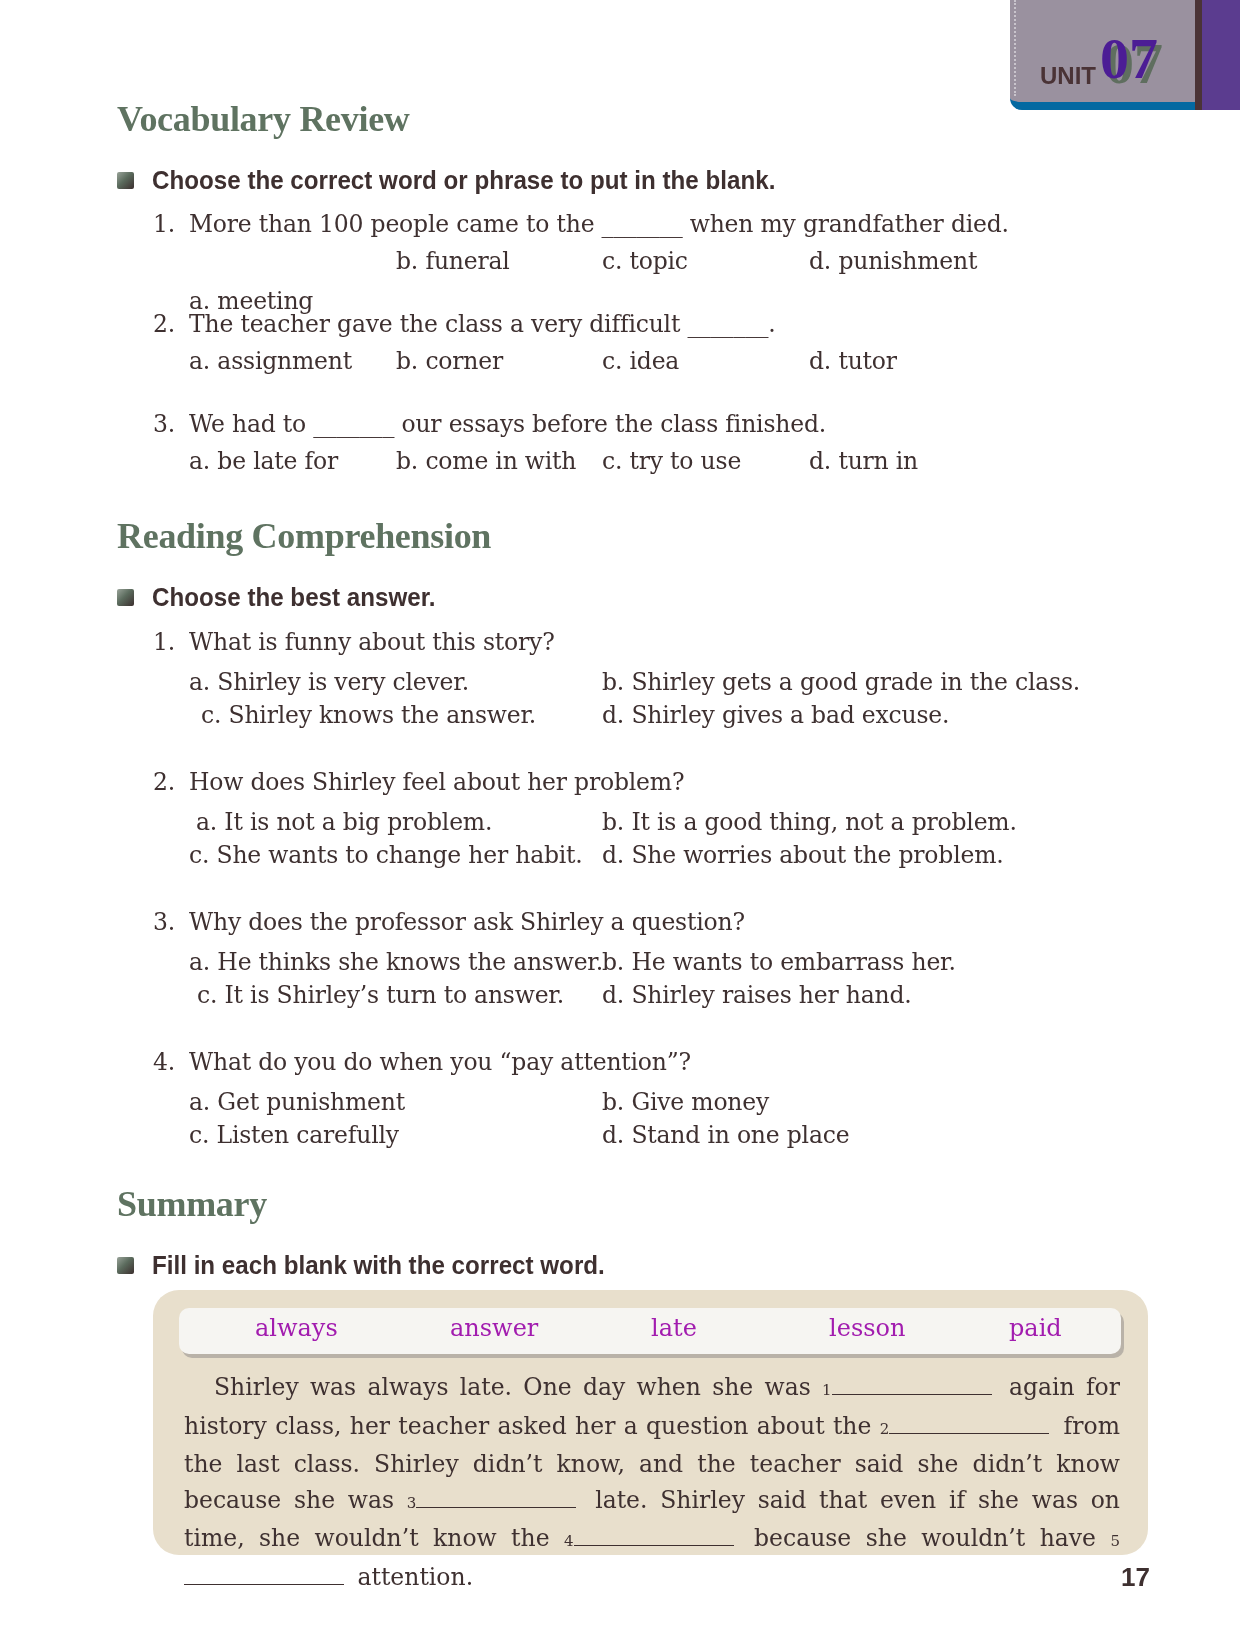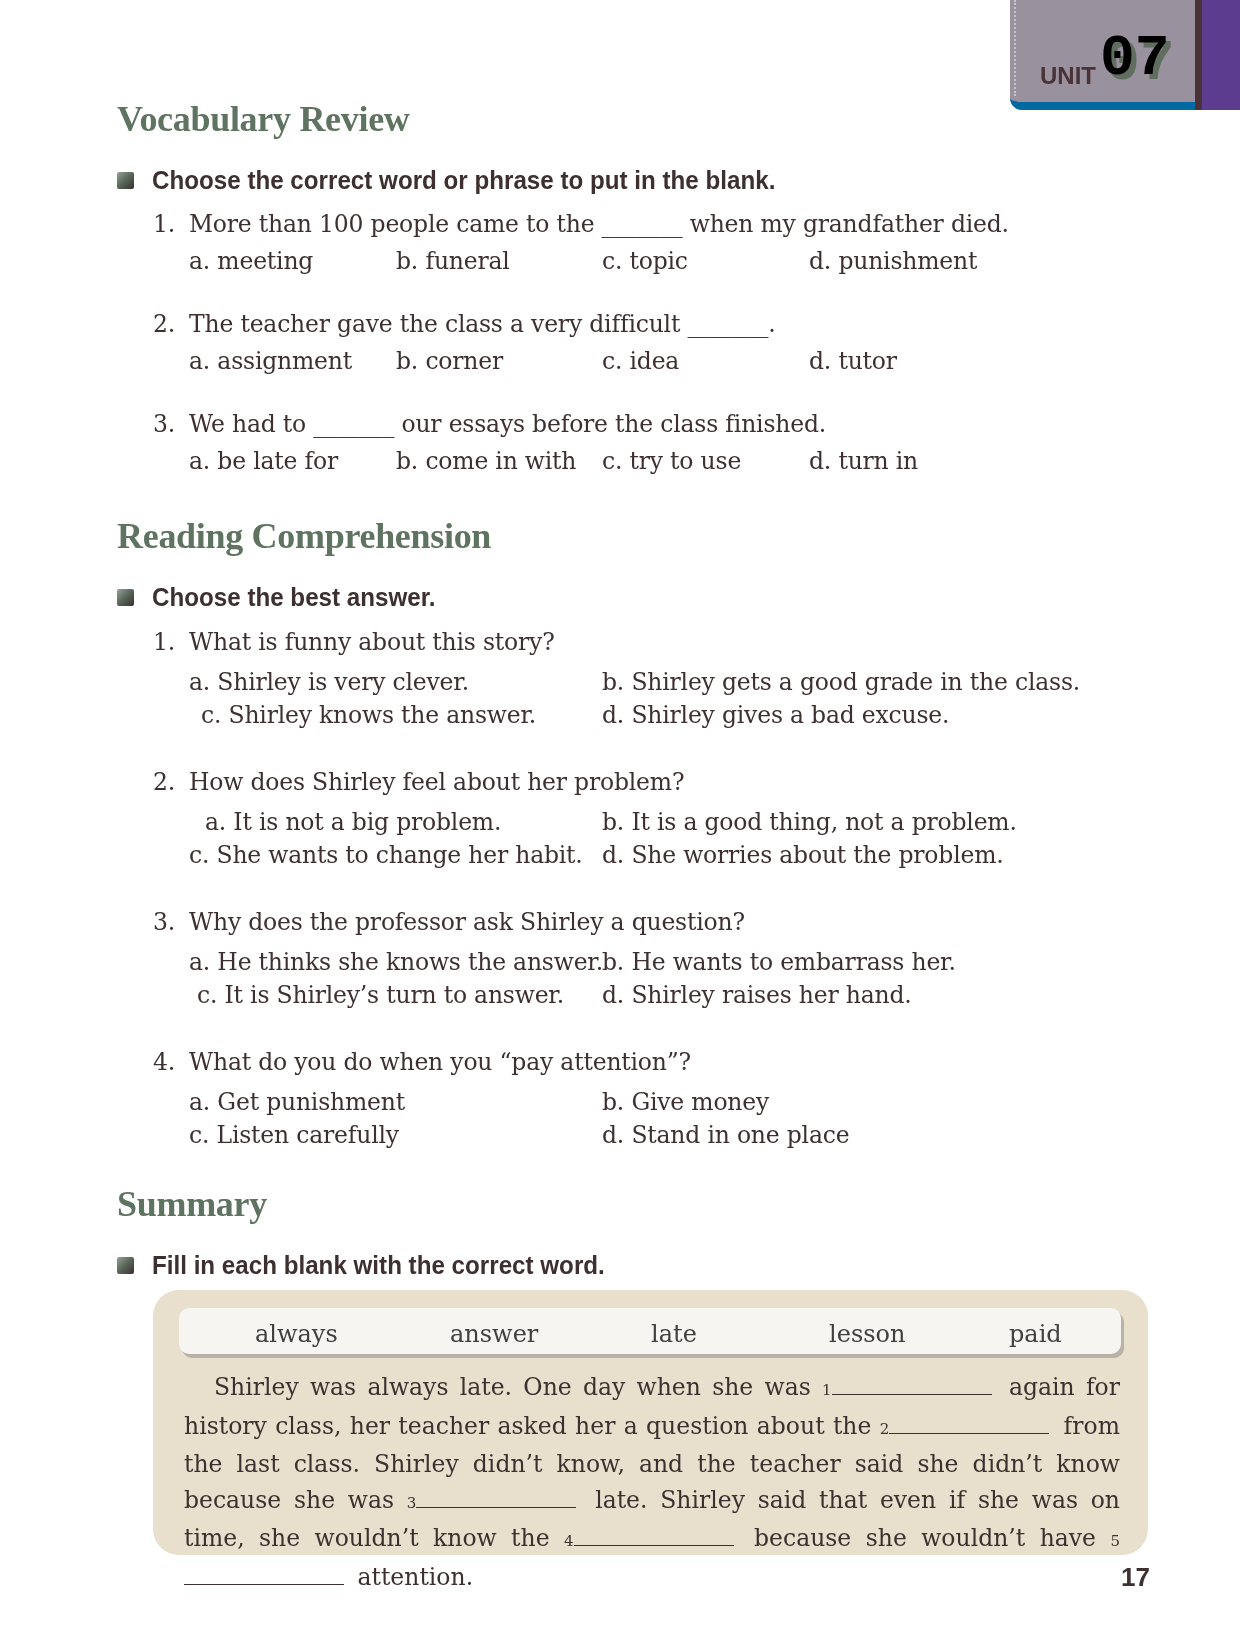--- a/index.html
+++ b/index.html
@@ -5,43 +5,43 @@
   html, body { margin:0; padding:0; }
   body { width:1240px; height:1642px; background:#ffffff; position:relative; overflow:hidden;
          font-family:"DejaVu Serif","Liberation Serif",serif; color:#3e3030; }
 
   
   .unit-tab { position:absolute; left:1010px; top:0; width:190px; height:110px; background:#9a919f;
               border-bottom-left-radius:12px; border-bottom:8px solid #0369a1; box-sizing:border-box; }
   .unit-tab .dots { position:absolute; left:4px; top:0; bottom:6px; width:2px; border-left:2px dotted #c9c4cc; }
   .unit-label { position:absolute; left:30px; top:62px; font-family:"Liberation Sans",sans-serif; font-weight:bold;
                 font-size:24px; color:#4a3336; letter-spacing:0px; }
-  .unit-num { position:absolute; left:90px; top:30px; font-family:Liberation Mono, monospace; font-weight:bold;
-              font-size:58px; color:#000000; text-shadow:5px 5px 0 #5f6e5f; line-height:1; }
+  .unit-num { position:absolute; left:90px; top:30px; font-family:Liberation Serif, serif; font-weight:bold;
+              font-size:58px; color:#4c1d95; text-shadow:5px 5px 0 #5f6e5f; line-height:1; }
   .unit-sep { position:absolute; left:1195px; top:0; width:7px; height:110px; background:#4a3336; }
   .unit-bar { position:absolute; left:1202px; top:0; width:38px; height:110px; background:#5b3c8f; }
 
   h2.section { position:absolute; left:117px; margin:0; font-family:"Liberation Serif",serif; font-weight:bold;
                font-size:36px; color:#5f7361; letter-spacing:-0.3px; }
   .instr { position:absolute; left:117px; display:flex; align-items:center; }
   .instr .bullet { width:17px; height:17px; margin-right:18px; border-radius:2px;
                    background:linear-gradient(135deg,#9aa49a 0%,#5b6b5d 45%,#3b2e2e 100%); }
   .instr .text { font-family:"Liberation Sans",sans-serif; font-weight:bold; font-size:26px; color:#3e3030;
                  transform:scaleX(0.93); transform-origin:left center; }
 
   .q { position:absolute; left:153px; font-size:23.5px; letter-spacing:-0.2px; white-space:nowrap; }
   .q .num { display:inline-block; width:36px; }
   .opts { position:absolute; left:189px; font-size:23.5px; white-space:nowrap; letter-spacing:-0.2px; }
   .opt { position:absolute; top:0; }
 
   .summary-box { position:absolute; left:153px; top:1290px; width:995px; height:265px; background:#e8dfcc;
                  border-radius:26px; }
   .word-bank { position:absolute; left:26px; top:18px; width:942px; height:46px; background:#f6f5f2;
                border-radius:10px; box-shadow:3px 4px 0 #b9b2a8; }
-  .word { position:absolute; top:12px; font-size:24px; color:#404040; }
+  .word { position:absolute; top:6px; font-size:24px; color:#a21caf; }
   .para { position:absolute; left:31px; top:80px; width:936px; font-size:23.5px; line-height:35.5px;
           text-align:justify; color:#3e3030; }
   .para .indent { display:inline-block; width:30px; }
   .blank-num { font-size:15px; }
   .blank { display:inline-block; width:160px; border-bottom:1.5px solid #3e3030; height:18px; margin-right:6px; }
 
   .page-num { position:absolute; left:1121px; top:1562px; font-family:"Liberation Sans",sans-serif;
               font-weight:bold; font-size:26px; color:#3e3030; }
 </style>
 </head>
@@ -57,21 +57,21 @@
 
 <h2 class="section" style="top:98px">Vocabulary Review</h2>
 <div class="instr" style="top:165px">
   <span class="bullet"></span>
   <span class="text">Choose the correct word or phrase to put in the blank.</span>
 </div>
 
 <div id="vocab-qs">
     <div class="q" style="top: 210px;"><span class="num">1.</span><span>More than 100 people came to the _______ when my grandfather died.</span></div>
     <div class="opts" style="top: 247px;">
-      <span class="opt" style="left: 0px;">a.  meeting</span>
+      <span class="opt" style="left: 0px; margin-top: 40px;">a.  meeting</span>
       <span class="opt" style="left: 207px;">b.  funeral</span>
       <span class="opt" style="left: 413px;">c.  topic</span>
       <span class="opt" style="left: 620px;">d.  punishment</span>
     </div>
     <div class="q" style="top: 310px;"><span class="num">2.</span><span>The teacher gave the class a very difficult _______.</span></div>
     <div class="opts" style="top: 347px;">
       <span class="opt" style="left: 0px;">a.  assignment</span>
       <span class="opt" style="left: 207px;">b.  corner</span>
       <span class="opt" style="left: 413px;">c.  idea</span>
       <span class="opt" style="left: 620px;">d.  tutor</span>
@@ -96,21 +96,21 @@
     <div class="opts" style="top: 668px;">
       <span class="opt" style="left: 0px;">a.  Shirley is very clever.</span>
       <span class="opt" style="left: 413px;">b.  Shirley gets a good grade in the class.</span>
     </div>
     <div class="opts" style="top: 701px;">
       <span class="opt" style="left: 12px;">c.  Shirley knows the answer.</span>
       <span class="opt" style="left: 413px;">d.  Shirley gives a bad excuse.</span>
     </div>
     <div class="q" style="top: 768px;"><span class="num">2.</span><span>How does Shirley feel about her problem?</span></div>
     <div class="opts" style="top: 808px;">
-      <span class="opt" style="left: 16px;">a.  It is not a big problem.</span>
+      <span class="opt" style="left: 7px;">a.  It is not a big problem.</span>
       <span class="opt" style="left: 413px;">b.  It is a good thing, not a problem.</span>
     </div>
     <div class="opts" style="top: 841px;">
       <span class="opt" style="left: 0px;">c.  She wants to change her habit.</span>
       <span class="opt" style="left: 413px;">d.  She worries about the problem.</span>
     </div>
     <div class="q" style="top: 908px;"><span class="num">3.</span><span>Why does the professor ask Shirley a question?</span></div>
     <div class="opts" style="top: 948px;">
       <span class="opt" style="left: 0px;">a.  He thinks she knows the answer.</span>
       <span class="opt" style="left: 413px;">b.  He wants to embarrass her.</span>

